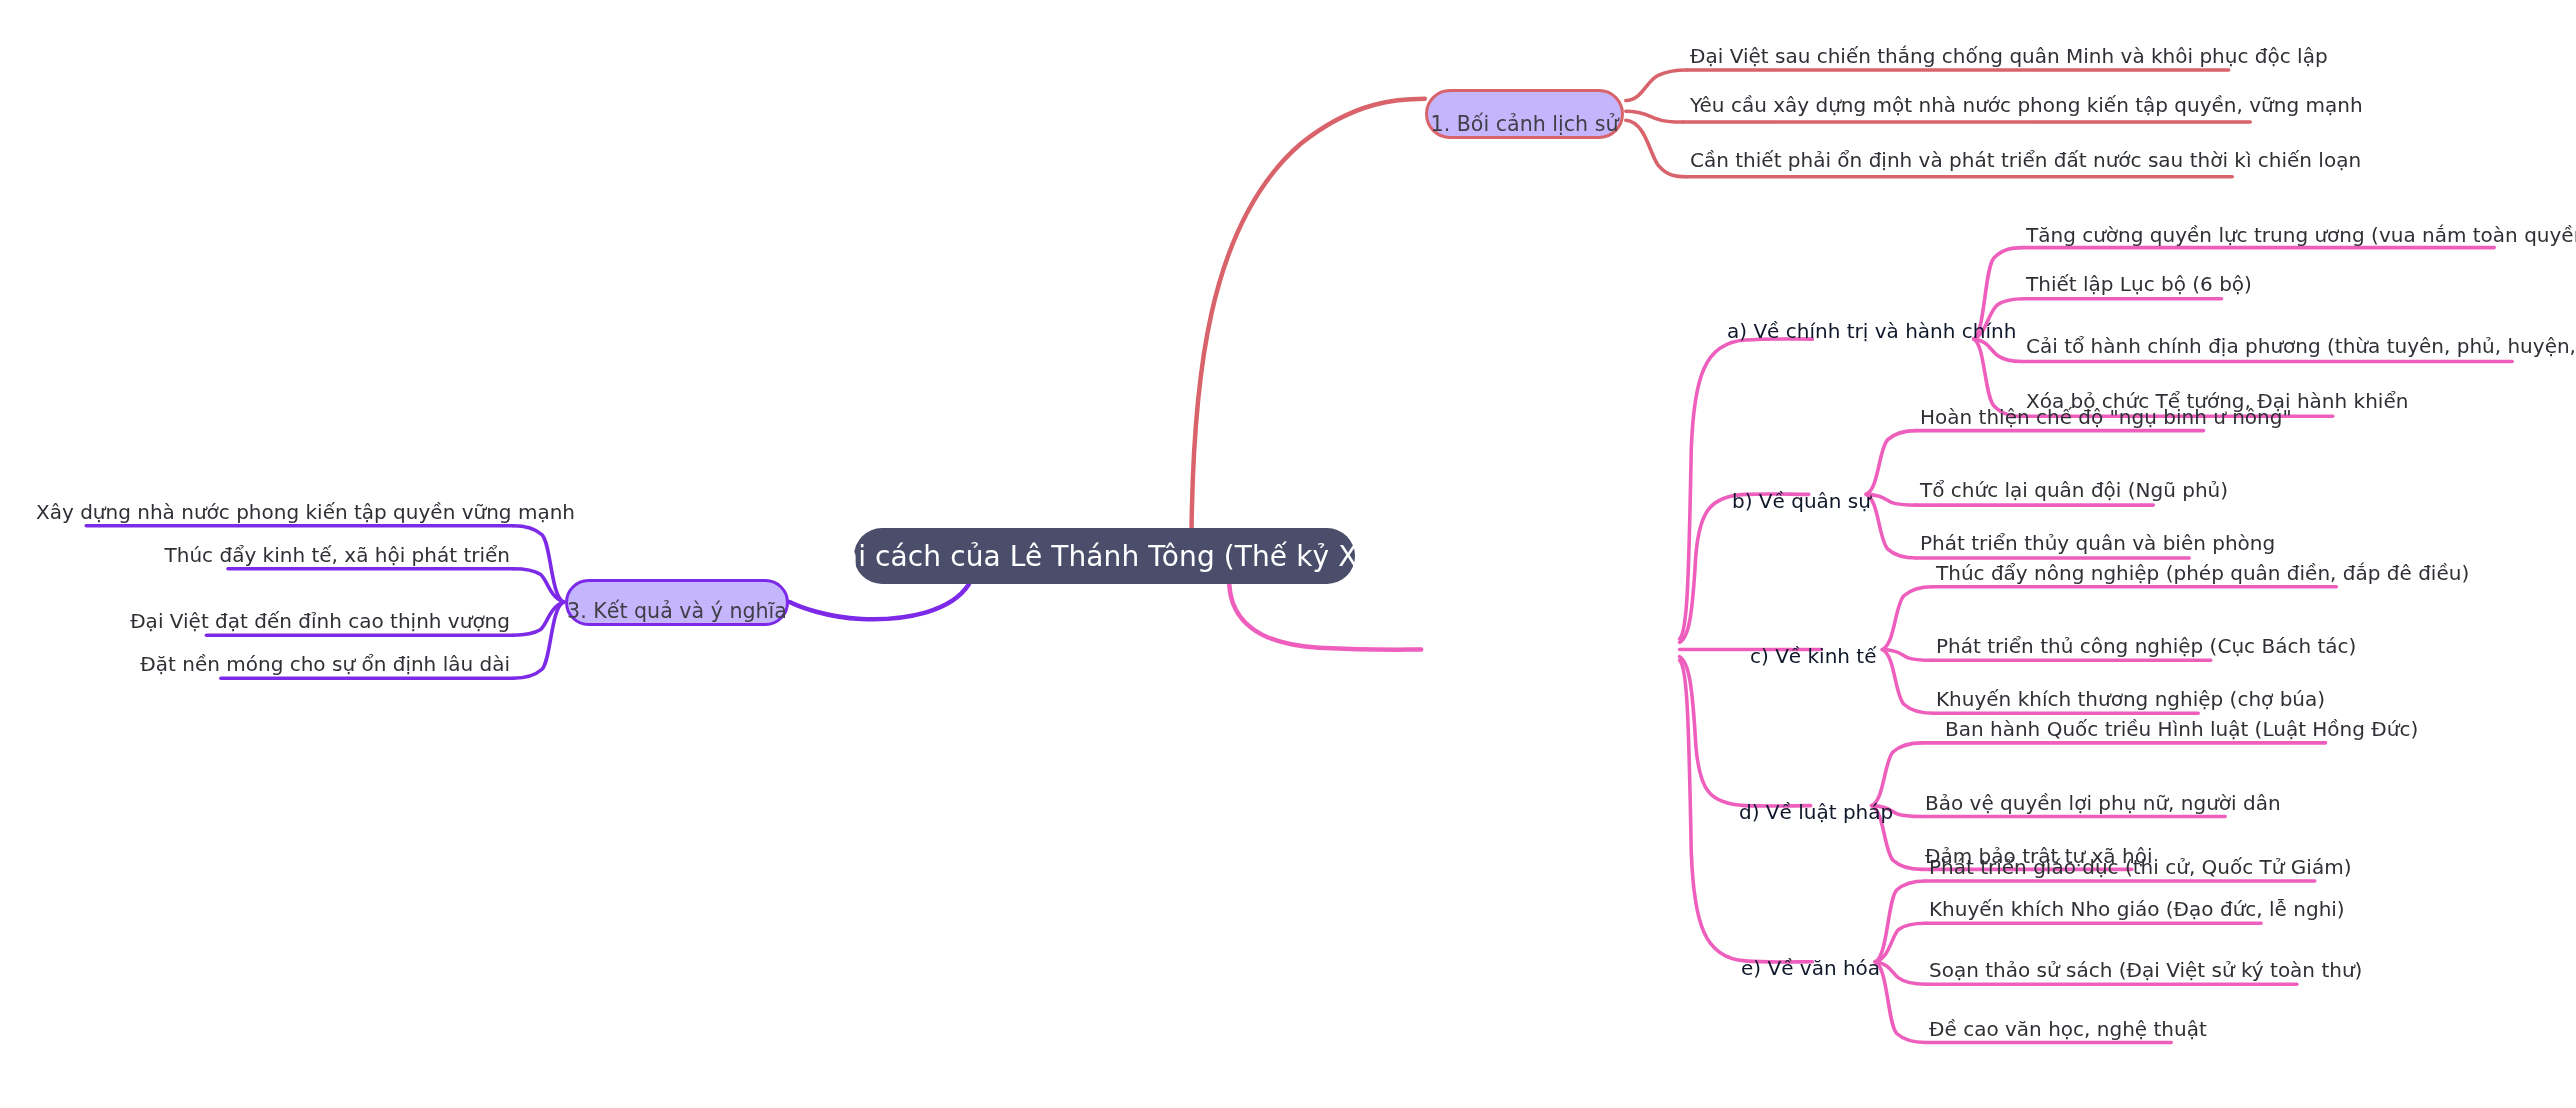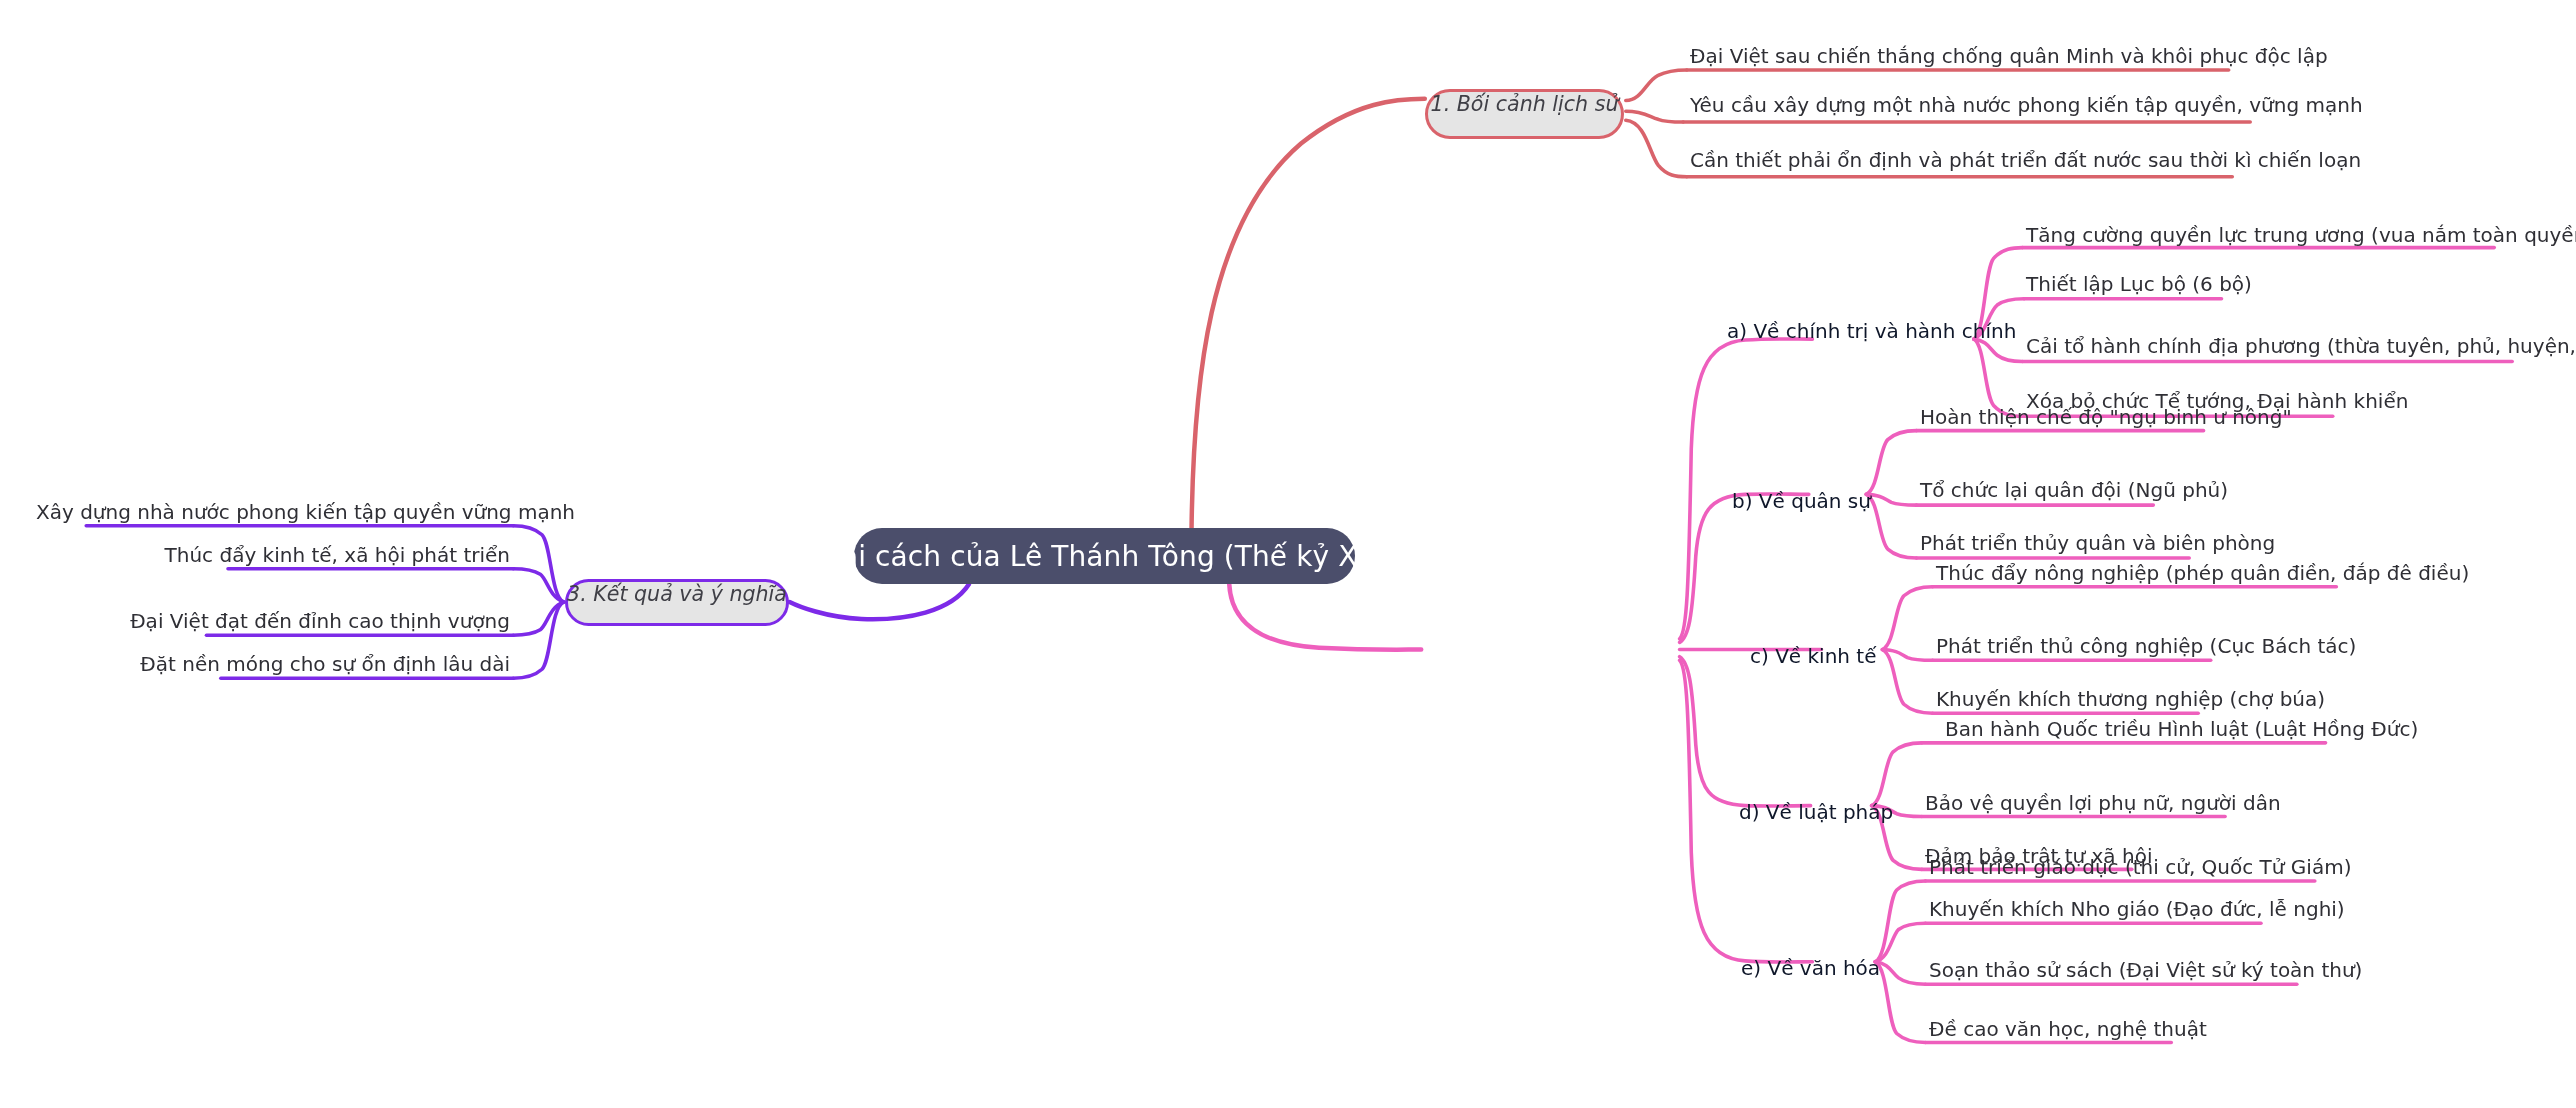--- a/index.html
+++ b/index.html
@@ -15,23 +15,23 @@
   
   .root-node{
     position:absolute;left:854px;top:528px;width:501px;height:56px;
     background:#4b4e6b;border-radius:28px;
     display:flex;align-items:center;justify-content:center;
     color:#ffffff;font-size:28px;letter-spacing:0.1px;white-space:nowrap;text-align:center;
   }
 
   
   .pill{
-    position:absolute;background:#e5e5e5;border-radius:27px;
-    display:flex;align-items:flex-start;justify-content:center;
-    white-space:nowrap;color:#3f3f46;font-size:20.6px;box-sizing:border-box;font-style:italic;
+    position:absolute;background:#c4b5fd;border-radius:27px;
+    display:flex;align-items:flex-end;justify-content:center;
+    white-space:nowrap;color:#3f3f46;font-size:20.6px;box-sizing:border-box;
   }
   .pill.red{border:3.6px solid #d9636b;}
   .pill.pink{border:3.6px solid #ee5fbd;}
   .pill.purple{border:3.6px solid #7d2ae8;}
 
   #pill-1{left:1425px;top:89px;width:199px;height:50px;}
   #pill-2{left:1421px;top:624px;width:257px;height:50px;}
   #pill-3{left:565px;top:579px;width:224px;height:47px;}
 
   

